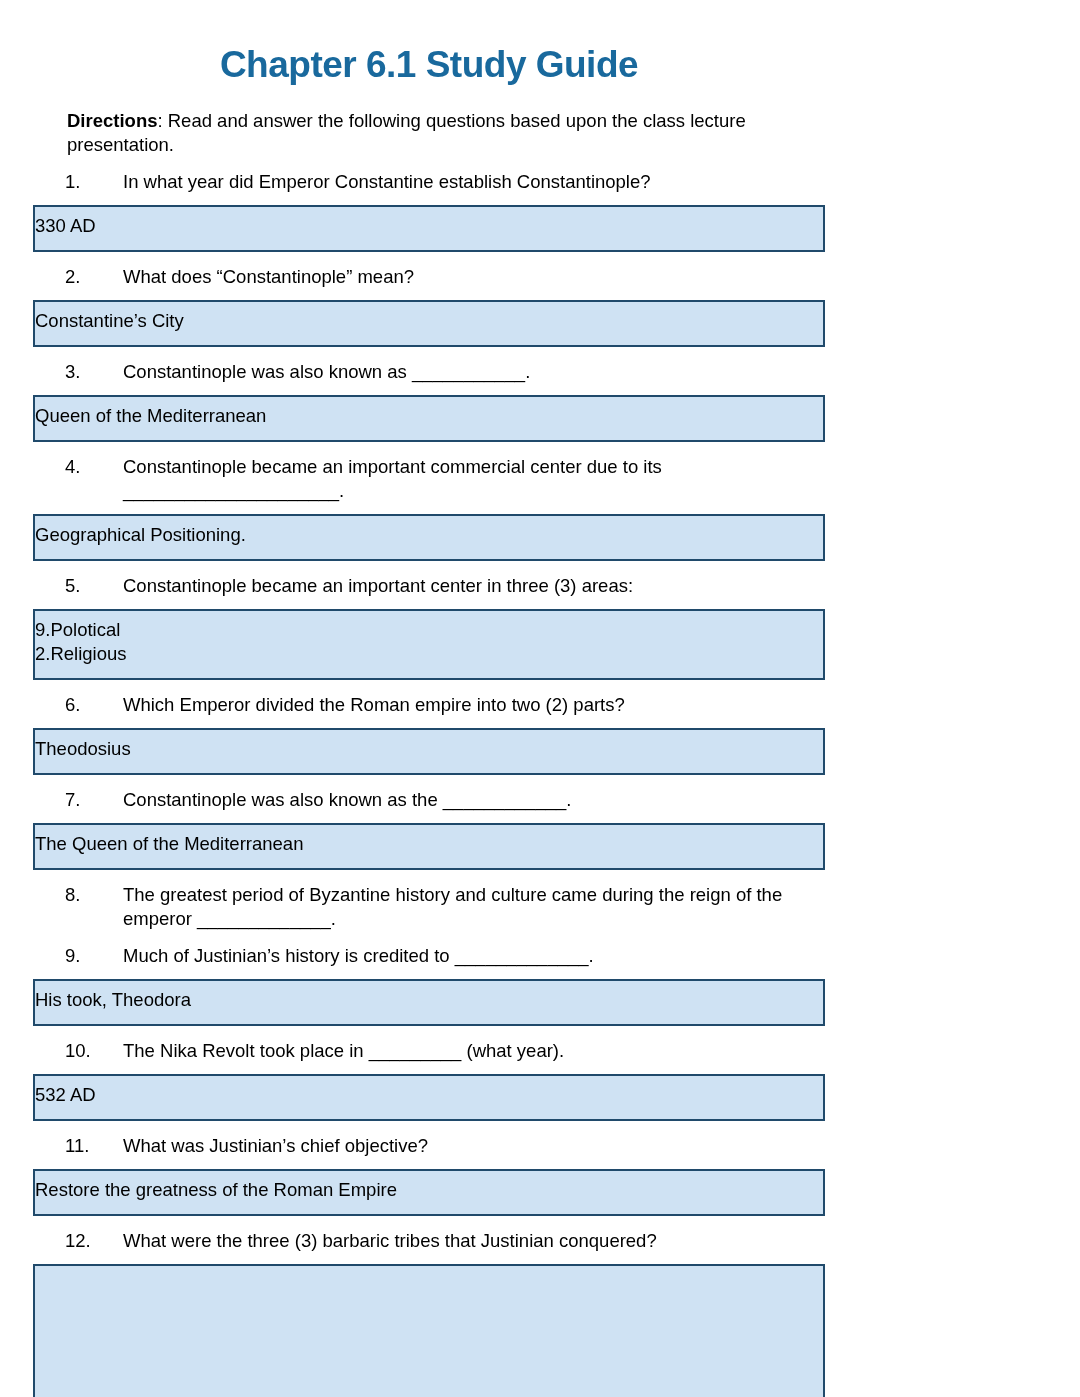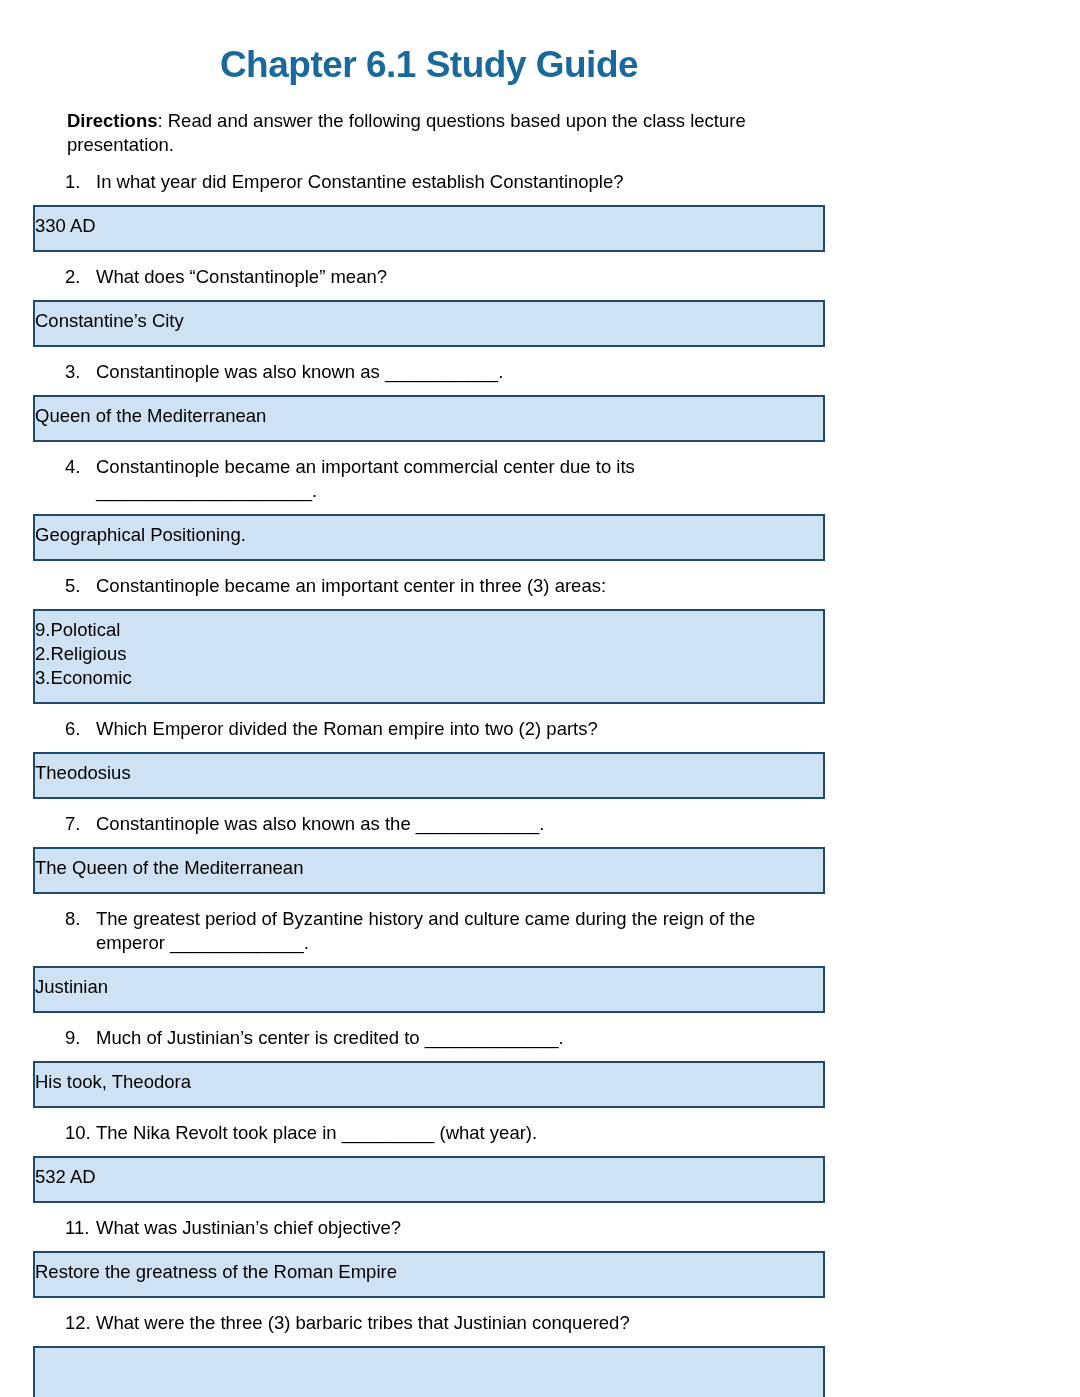--- a/index.html
+++ b/index.html
@@ -33,21 +33,21 @@
   .q {
     display: flex;
     margin: 13px 0 11px 0;
     font-size: 18.5px;
     line-height: 24px;
   }
   .q-num {
     flex: 0 0 31px;
     margin-left: 32px;
   }
-  .q-text { flex: 1; }
+  .q-text { flex: 1; margin-left: 27px; }
   .answer-box {
     background: #cfe2f3;
     border: 2px solid #204a6b;
     padding: 7px 8px 12px 0;
     font-size: 18.5px;
     line-height: 24px;
   }
   .answer-box.clipped { min-height: 140px; }
 </style>
 </head>
@@ -93,21 +93,20 @@
     <div>Geographical Positioning.</div>
   </div>
 
   <div class="q">
     <span class="q-num">5.</span>
     <span class="q-text">Constantinople became an important center in three (3) areas:</span>
   </div>
   <div class="answer-box">
     <div>9.Polotical</div>
     <div>2.Religious</div>
-    <div>3.Economic</div>
   </div>
 
   <div class="q">
     <span class="q-num">6.</span>
     <span class="q-text">Which Emperor divided the Roman empire into two (2) parts?</span>
   </div>
   <div class="answer-box">
     <div>Theodosius</div>
   </div>
 
@@ -116,27 +115,24 @@
     <span class="q-text">Constantinople was also known as the ____________.</span>
   </div>
   <div class="answer-box">
     <div>The Queen of the Mediterranean</div>
   </div>
 
   <div class="q">
     <span class="q-num">8.</span>
     <span class="q-text">The greatest period of Byzantine history and culture came during the reign of the emperor _____________.</span>
   </div>
-  <div class="answer-box">
-    <div>Justinian</div>
-  </div>
 
   <div class="q">
     <span class="q-num">9.</span>
-    <span class="q-text">Much of Justinian’s center is credited to _____________.</span>
+    <span class="q-text">Much of Justinian’s history is credited to _____________.</span>
   </div>
   <div class="answer-box">
     <div>His took, Theodora</div>
   </div>
 
   <div class="q">
     <span class="q-num">10.</span>
     <span class="q-text">The Nika Revolt took place in _________ (what year).</span>
   </div>
   <div class="answer-box">

